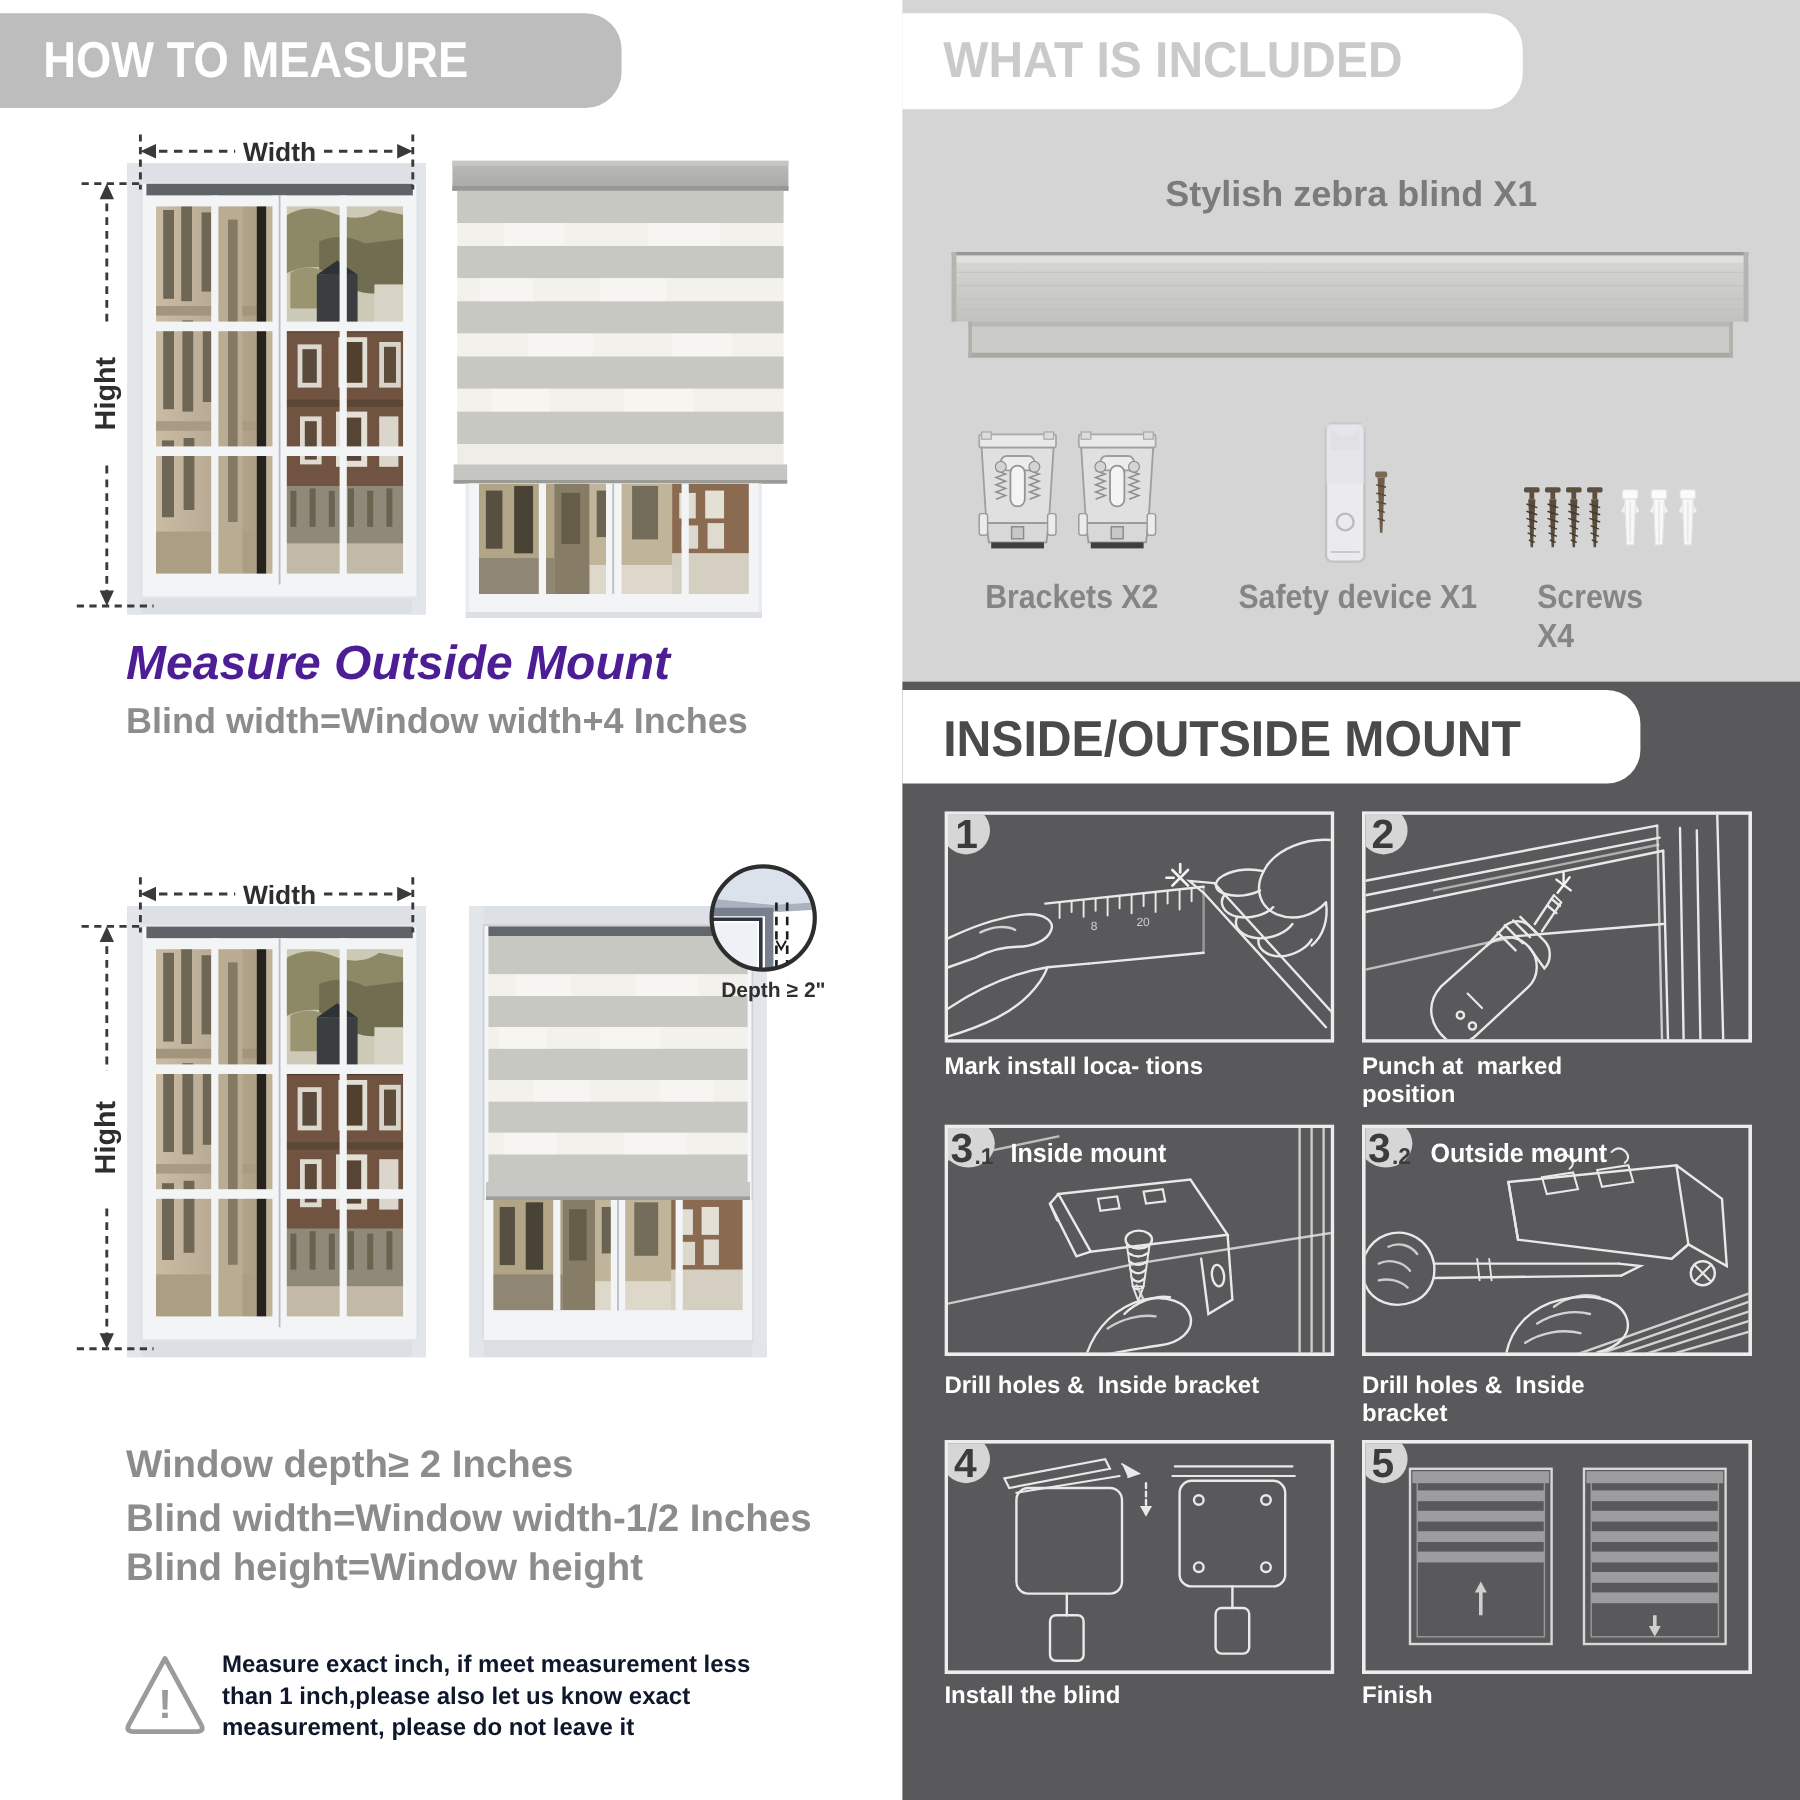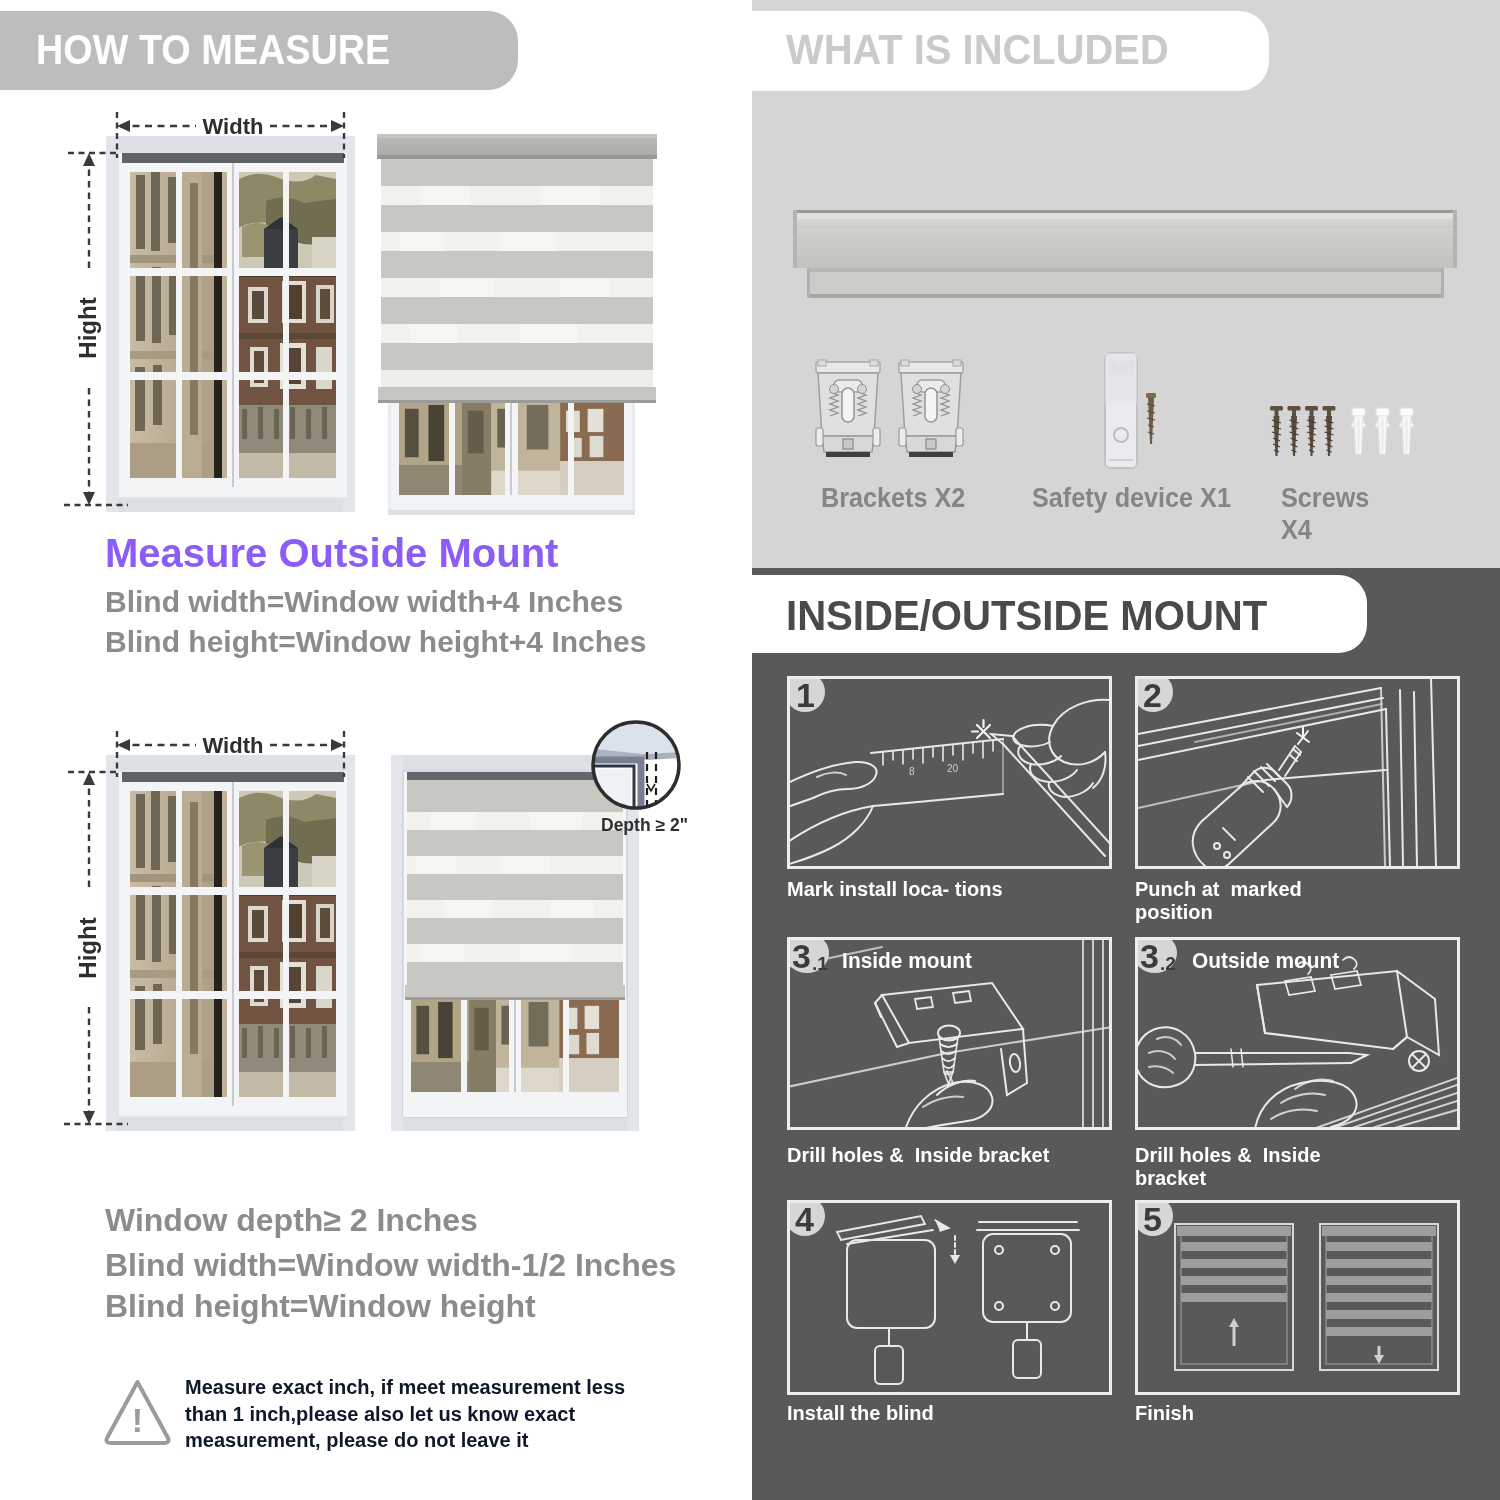--- a/index.html
+++ b/index.html
@@ -194,23 +194,22 @@
       <path d="M117,126 l13,-6 l0,12 Z"></path>
       <path d="M344,126 l-13,-6 l0,12 Z"></path>
       <path d="M89,153 l-6,13 l12,0 Z"></path>
       <path d="M89,505 l-6,-13 l12,0 Z"></path>
     </g>
     <rect x="80" y="272" width="22" height="112" fill="#ffffff"></rect>
     <text x="233" y="134" font-size="22" font-weight="bold" fill="#2e2e2e" text-anchor="middle" font-family="Liberation Sans">Width</text>
     <text x="96" y="328" font-size="24" font-weight="bold" fill="#2e2e2e" text-anchor="middle" font-family="Liberation Sans" transform="rotate(-90 96 328)">Hight</text>
   </svg>
 
-  <div class="abs b" style="left:105px;top:531px;font-size:40px;color:#8b5cf6;">Measure Outside Mount</div>
+  <div class="abs b" style="left:105px;top:531px;font-size:40px;color:#4c1d95;font-style:italic;">Measure Outside Mount</div>
   <div class="abs b" style="left:105px;top:585px;font-size:30px;color:#8c8c8c;">Blind width=Window width+4 Inches</div>
-  <div class="abs b" style="left:105px;top:625px;font-size:30px;color:#8c8c8c;">Blind height=Window height+4 Inches</div>
 
   <svg class="abs" style="left:0;top:700px;" width="750" height="460" viewBox="0 700 750 460">
 
     <rect x="106" y="755" width="249" height="376" fill="#e8ebef"></rect>
     <rect x="106" y="755" width="249" height="16" fill="#dde1e6"></rect>
     <rect x="106" y="1117" width="249" height="14" fill="#dce0e5"></rect>
     <rect x="106" y="755" width="12" height="376" fill="#e2e6ea"></rect>
     <rect x="343" y="755" width="12" height="376" fill="#e2e6ea"></rect>
     <rect x="118" y="771" width="230" height="346" fill="#f4f6f8" stroke="#cdd2d7" stroke-width="1.5"></rect>
     <rect x="122" y="772" width="222" height="10" fill="#5f6367"></rect>
@@ -321,20 +320,21 @@
 
   <svg class="abs" style="left:100px;top:1374px;" width="75" height="76" viewBox="0 0 75 76">
     <path d="M37.5 8 L68 64 Q70 69 64 69 L11 69 Q5 69 7 64 Z" fill="none" stroke="#9b9b9b" stroke-width="4" stroke-linejoin="round"></path>
     <text x="37.5" y="58" font-family="Liberation Sans" font-size="34" font-weight="bold" fill="#9b9b9b" text-anchor="middle">!</text>
   </svg>
   <div class="abs b" style="left:185px;top:1374px;font-size:20px;line-height:26.5px;color:#0f172a;">Measure exact inch, if meet measurement less<br>than 1 inch,please also let us know exact<br>measurement, please do not leave it</div>
 
   <div class="abs" style="left:752px;top:0;width:748px;height:568px;background:#d5d5d5;"></div>
   <div class="abs" style="left:752px;top:11px;width:517px;height:80px;background:#ffffff;border-radius:0 30px 30px 0;"></div>
   <div class="abs b" style="left:786px;top:26px;font-size:42px;color:#cacaca;transform:scaleX(.95);transform-origin:0 0;">WHAT IS INCLUDED</div>
+  <div class="abs b" style="left:752px;top:146px;width:748px;text-align:center;font-size:30px;color:#7b7b7b;">Stylish zebra blind X1</div>
 
   <svg class="abs" style="left:752px;top:130px;" width="748" height="190" viewBox="0 0 748 190">
 
     <rect x="41" y="80" width="664" height="58" fill="url(#barG)"></rect>
     <rect x="41" y="80" width="664" height="3" fill="#999a96"></rect>
     <rect x="41" y="83" width="664" height="6" fill="#e0e1dd"></rect>
     <rect x="41" y="80" width="4" height="58" fill="#b4b5b1"></rect>
     <rect x="701" y="80" width="4" height="58" fill="#b4b5b1"></rect>
     <g stroke="#c0c1bd" stroke-width="1" opacity="0.7">
       <line x1="45" y1="97" x2="701" y2="97"></line>

